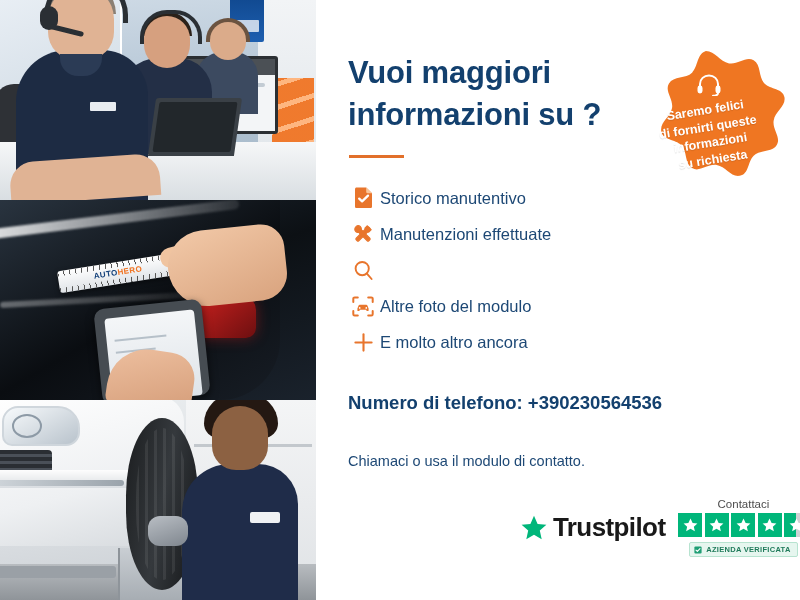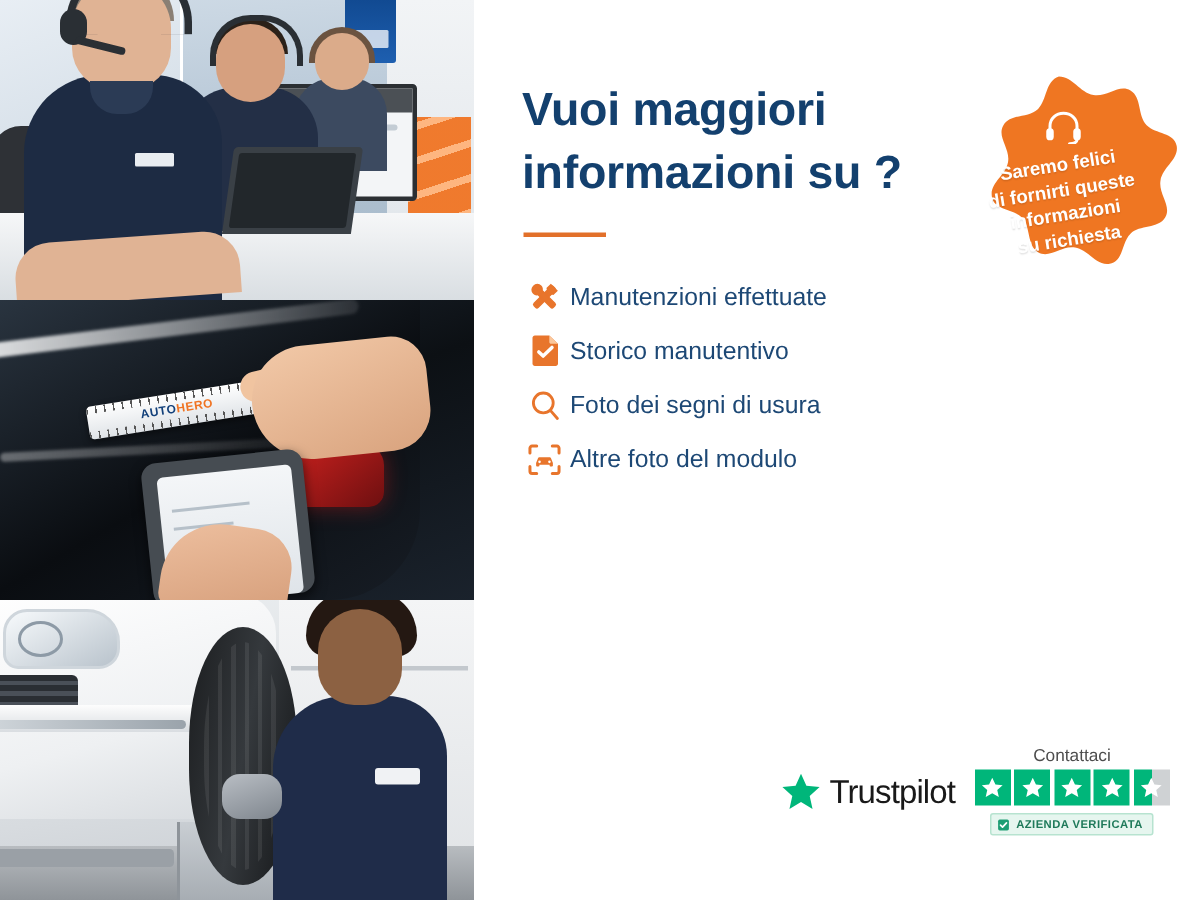--- a/index.html
+++ b/index.html
@@ -398,22 +398,22 @@
     align-items: center;
     gap: 13px;
   }
   .tp-logo {
     display: flex;
     align-items: center;
     gap: 5px;
   }
   .tp-logo .tp-name {
     color: #191919;
-    font-size: 22px;
-    font-weight: normal;
+    font-size: 26px;
+    font-weight: bold;
     letter-spacing: -0.6px;
   }
   .tp-right { display: flex; flex-direction: column; align-items: center; gap: 3px; }
   .tp-rating-label {
     color: #4d4d4d;
     font-size: 11.5px;
   }
   .tp-stars { display: flex; gap: 2.5px; }
   .tp-star {
     width: 24px; height: 24px;
@@ -560,75 +560,85 @@
         <div>di fornirti queste</div>
         <div>informazioni</div>
         <div>su richiesta</div>
       </div>
     </div>
 
     <ul class="features">
 
       <li class="feature">
         <span class="ficon">
+          <svg width="19" height="22" viewBox="0 0 19 22" aria-hidden="true">
+            <path d="M1 2.2 C1 1.3 1.7 0.6 2.6 0.6 H12.2 L18 6.2 V19.4 C18 20.3 17.3 21 16.4 21 H2.6 C1.7 21 1 20.3 1 19.4 Z" fill="#e8752c"></path>
+            <path d="M12.2 0.6 L18 6.2 H13.4 C12.7 6.2 12.2 5.7 12.2 5 Z" fill="#fbc79b"></path>
+            <path d="M5.2 11.6 L8.1 14.4 L14 8.6" fill="none" stroke="#ffffff" stroke-width="2.3" stroke-linecap="round" stroke-linejoin="round"></path>
+          </svg>
+        </span>
+        <span class="flabel">Storico manutentivo</span>
+      </li>
+
+      <li class="feature">
+        <span class="ficon">
           <svg width="22" height="22" viewBox="0 0 22 22" aria-hidden="true" stroke="#e8752c" fill="#e8752c">
             <g transform="rotate(45 11 11)">
               <rect x="9.1" y="2" width="3.8" height="18" rx="1.2"></rect>
               <path d="M8.2 2.2 L13.8 2.2 L13.8 5.6 L11 7.2 L8.2 5.6 Z"></path>
             </g>
             <g transform="rotate(-45 11 11)">
               <rect x="9.1" y="3.4" width="3.8" height="16.6" rx="1.2"></rect>
               <path d="M11 0.8 C13 0.8 14.4 2.3 14.4 4.1 C14.4 5.4 13.6 6.4 12.5 6.9 L12.5 8 L9.5 8 L9.5 6.9 C8.4 6.4 7.6 5.4 7.6 4.1 C7.6 2.3 9 0.8 11 0.8 Z M11 2.4 L11 5.2" fill="#e8752c"></path>
             </g>
           </svg>
         </span>
         <span class="flabel">Manutenzioni effettuate</span>
       </li>
 
       <li class="feature">
         <span class="ficon">
-          <svg width="19" height="22" viewBox="0 0 19 22" aria-hidden="true">
-            <path d="M1 2.2 C1 1.3 1.7 0.6 2.6 0.6 H12.2 L18 6.2 V19.4 C18 20.3 17.3 21 16.4 21 H2.6 C1.7 21 1 20.3 1 19.4 Z" fill="#e8752c"></path>
-            <path d="M12.2 0.6 L18 6.2 H13.4 C12.7 6.2 12.2 5.7 12.2 5 Z" fill="#fbc79b"></path>
-            <path d="M5.2 11.6 L8.1 14.4 L14 8.6" fill="none" stroke="#ffffff" stroke-width="2.3" stroke-linecap="round" stroke-linejoin="round"></path>
-          </svg>
-        </span>
-        <span class="flabel">Storico manutentivo</span>
-      </li>
-
-      <li class="feature">
-        <span class="ficon">
           <svg width="21" height="21" viewBox="0 0 21 21" fill="none" stroke="#e8752c" stroke-width="1.9" stroke-linecap="round" aria-hidden="true">
             <circle cx="9.2" cy="8.6" r="6.6"></circle>
             <path d="M13.9 13.6 L18.6 19"></path>
           </svg>
         </span>
-        <span class="flabel">Foto dei segni di usura</span>
       </li>
 
       <li class="feature">
         <span class="ficon">
           <svg width="22" height="21" viewBox="0 0 22 21" fill="none" stroke="#e8752c" stroke-width="2" stroke-linecap="round" aria-hidden="true">
             <path d="M1.3 6 V2.8 C1.3 2 1.9 1.4 2.7 1.4 H5.8"></path>
             <path d="M20.7 6 V2.8 C20.7 2 20.1 1.4 19.3 1.4 H16.2"></path>
             <path d="M1.3 15 V18.2 C1.3 19 1.9 19.6 2.7 19.6 H5.8"></path>
             <path d="M20.7 15 V18.2 C20.7 19 20.1 19.6 19.3 19.6 H16.2"></path>
             <g stroke="none" fill="#e8752c">
               <path d="M5.4 12.6 L6.6 9.6 C6.8 9.1 7.2 8.8 7.7 8.8 H14.3 C14.8 8.8 15.2 9.1 15.4 9.6 L16.6 12.6 V14.4 C16.6 14.8 16.3 15 16 15 H15 C14.7 15 14.4 14.8 14.4 14.4 V13.8 H7.6 V14.4 C7.6 14.8 7.3 15 7 15 H6 C5.7 15 5.4 14.8 5.4 14.4 Z"></path>
             </g>
             <circle cx="7.7" cy="11.9" r="0.85" fill="#ffffff" stroke="none"></circle>
             <circle cx="14.3" cy="11.9" r="0.85" fill="#ffffff" stroke="none"></circle>
           </svg>
         </span>
         <span class="flabel">Altre foto del modulo</span>
       </li>
 
+      <li class="feature">
+        <span class="ficon">
+          <svg width="21" height="21" viewBox="0 0 21 21" fill="none" stroke="#e8752c" stroke-width="2.1" stroke-linecap="round" aria-hidden="true">
+            <path d="M10.5 2.4 V18.6"></path>
+            <path d="M2.4 10.5 H18.6"></path>
+          </svg>
+        </span>
+        <span class="flabel">E molto altro ancora</span>
+      </li>
 
     </ul>
 
+    <div class="phone-line">Numero di telefono: +390230564536</div>
+    <div class="contact-line l2">Chiamaci o usa il modulo di contatto.</div>
 
     <div class="trustpilot">
       <div class="tp-logo">
         <svg width="28" height="28" viewBox="0 0 28 28" aria-hidden="true">
           <path fill="#00b67a" d="M14 1.8 L17.6 9.9 L26.4 10.7 L19.8 16.6 L21.7 25.3 L14 20.7 L6.3 25.3 L8.2 16.6 L1.6 10.7 L10.4 9.9 Z"></path>
         </svg>
         <span class="tp-name">Trustpilot</span>
       </div>
       <div class="tp-right">
         <div class="tp-rating-label">Contattaci</div>

